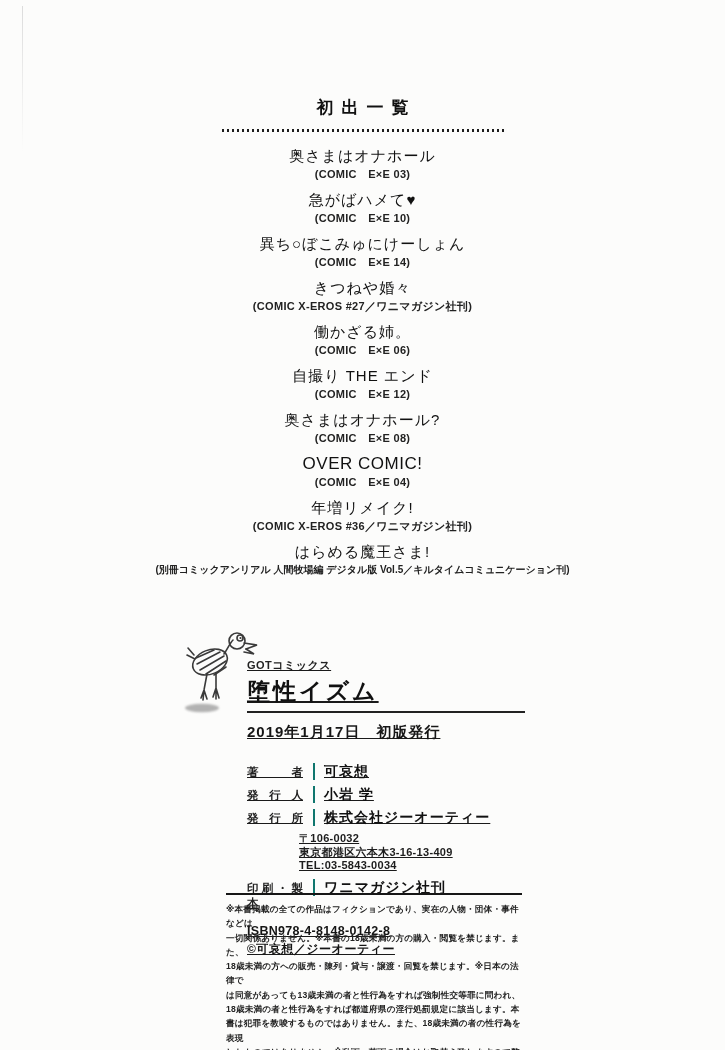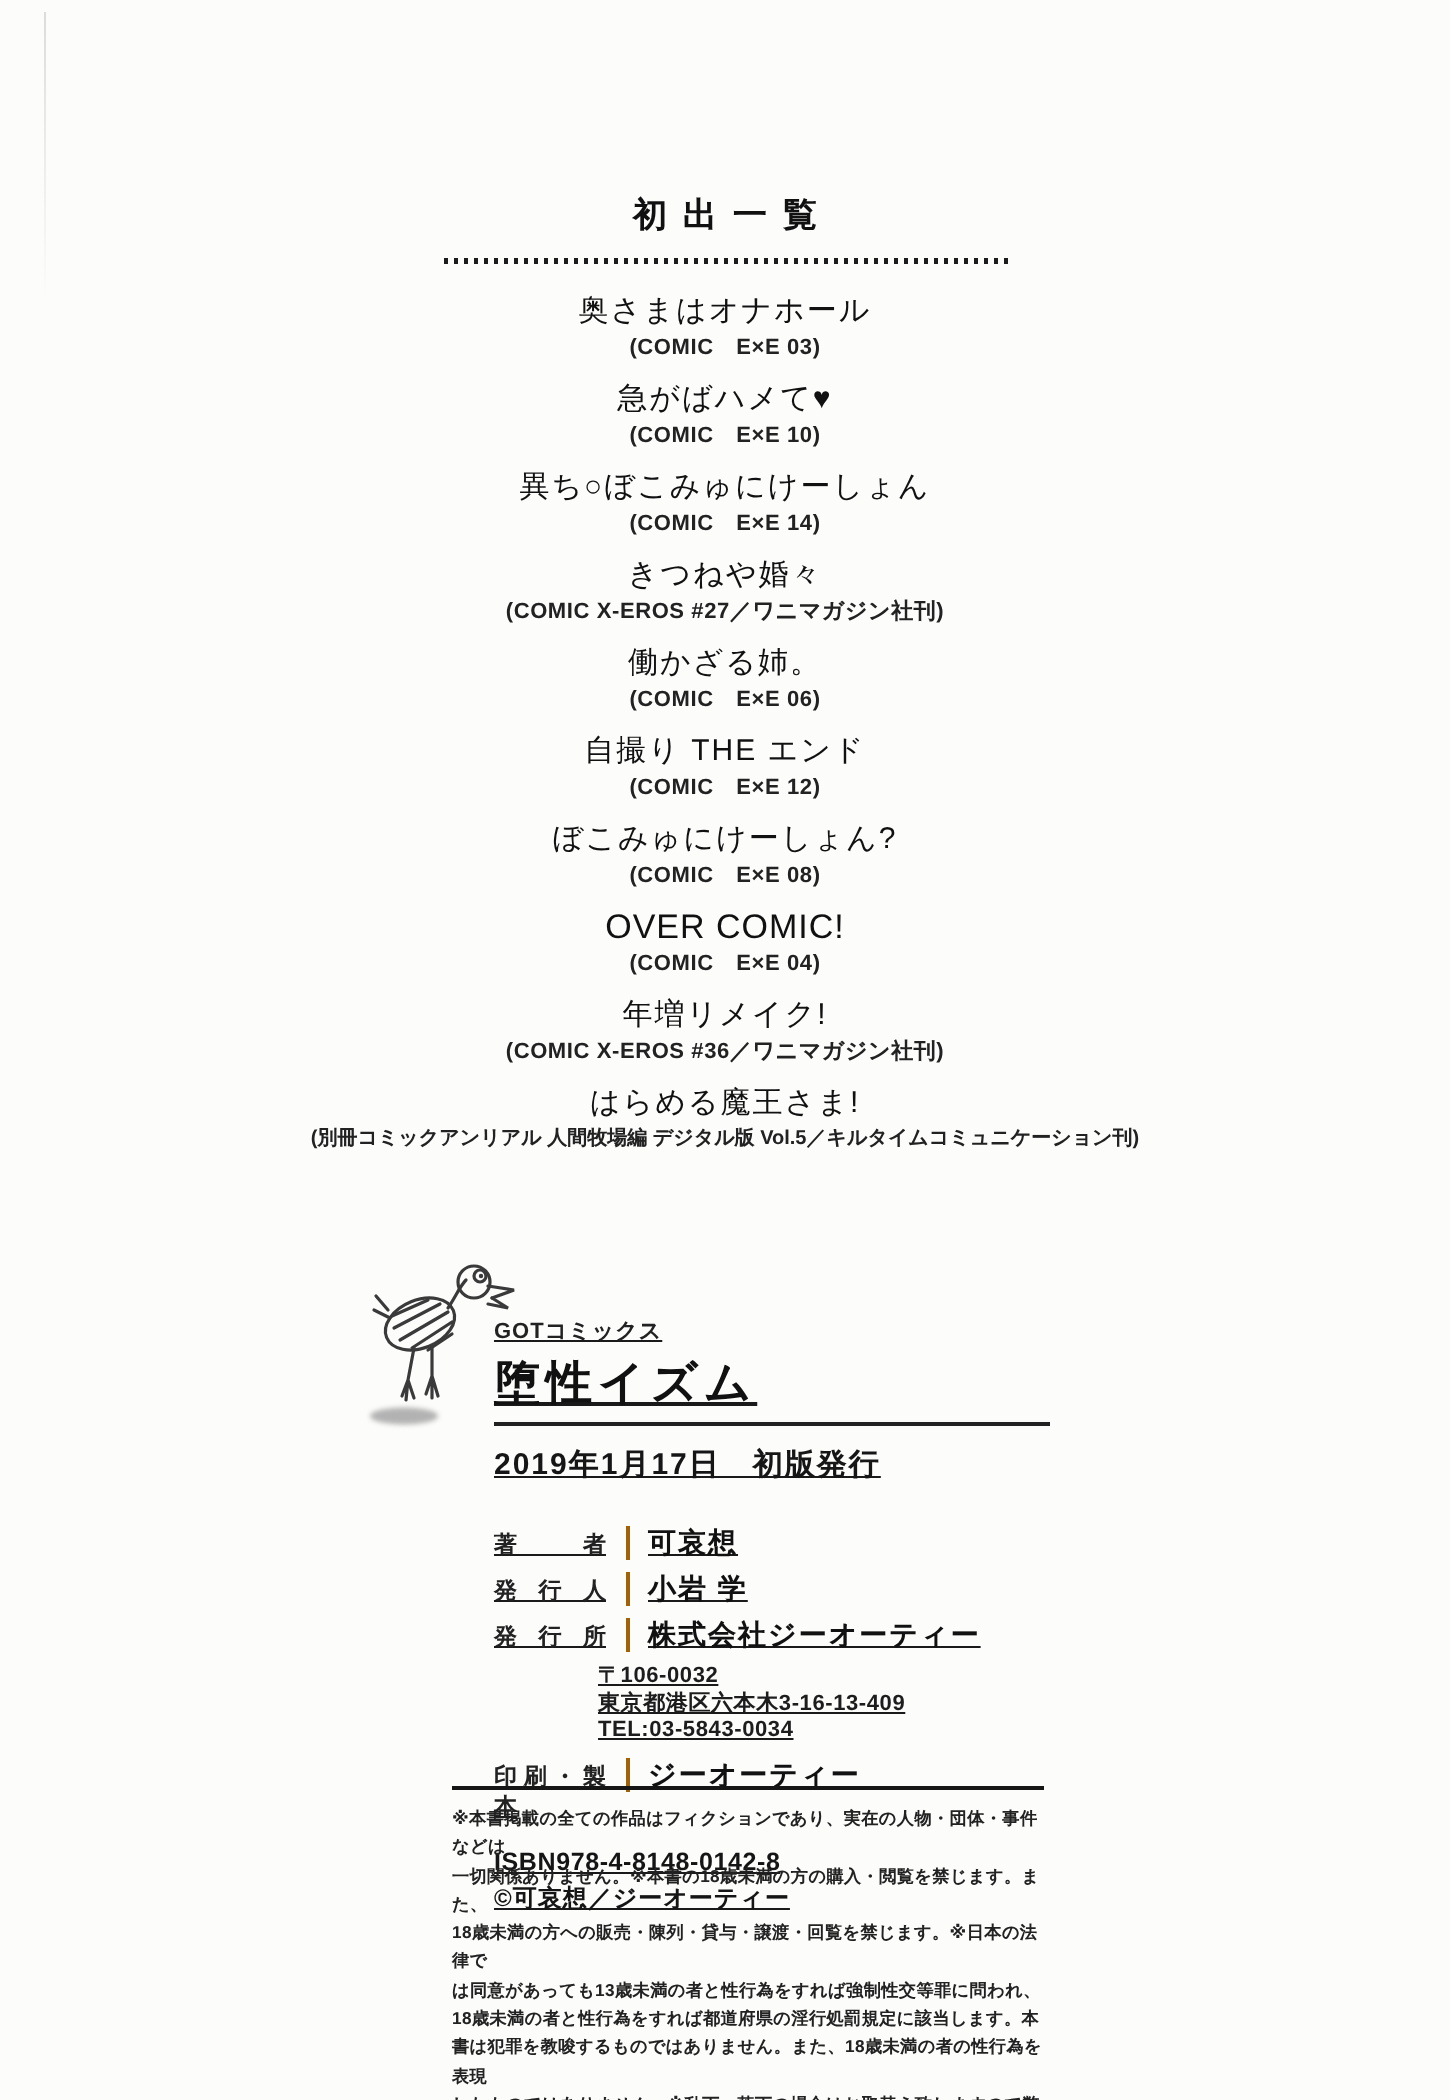--- a/index.html
+++ b/index.html
@@ -42,21 +42,21 @@
   .book-title { font-size:23px; font-weight:bold; letter-spacing:3px; margin-top:3px; color:#111; }
   .title-rule { width:278px; border-bottom:2.5px solid #222; margin-top:4px; }
   .edition { font-size:15px; font-weight:bold; letter-spacing:1px; margin-top:10px; color:#161616; }
   .credits { margin-top:21px; }
   .crow { display:flex; align-items:flex-start; margin-bottom:6px; }
   .crow .lbl {
     display:inline-block; width:56px; font-size:11.5px; font-weight:bold;
     text-align:justify; text-align-last:justify; padding-top:2px; color:#222;
   }
   .crow .val {
-    border-left:2px solid #a16207; margin-left:10px; padding-left:9px;
+    border-left:2px solid #0f766e; margin-left:10px; padding-left:9px;
     font-size:14px; font-weight:bold; letter-spacing:1px; line-height:17px; color:#111;
   }
   .addr { margin:0 0 6px 52px; }
   .addr div { font-size:11px; font-weight:bold; line-height:13.5px; letter-spacing:0.3px; color:#1d1d1d; }
   .isbn { font-size:12.5px; font-weight:bold; margin-top:13px; letter-spacing:0.3px; color:#151515; }
   .copyright { font-size:12px; font-weight:bold; margin-top:3px; letter-spacing:0.5px; color:#151515; }
 
   
   .disclaimer { position:absolute; left:226px; top:893px; width:296px; border-top:2px solid #161616; }
   .disclaimer p {
@@ -92,21 +92,21 @@
       </li>
       <li class="work">
         <div class="wt">働かざる姉。</div>
         <div class="ws">(COMIC　E×E 06)</div>
       </li>
       <li class="work">
         <div class="wt">自撮り THE エンド</div>
         <div class="ws">(COMIC　E×E 12)</div>
       </li>
       <li class="work">
-        <div class="wt">ぼこみゅにけーしょん?</div>
+        <div class="wt">奥さまはオナホール?</div>
         <div class="ws">(COMIC　E×E 08)</div>
       </li>
       <li class="work latin">
         <div class="wt">OVER COMIC!</div>
         <div class="ws">(COMIC　E×E 04)</div>
       </li>
       <li class="work">
         <div class="wt">年増リメイク!</div>
         <div class="ws">(COMIC X-EROS #36／ワニマガジン社刊)</div>
       </li>
@@ -153,21 +153,21 @@
         <span class="lbl">発 行 所</span>
         <span class="val">株式会社ジーオーティー</span>
       </div>
       <div class="addr">
         <div>〒106-0032</div>
         <div>東京都港区六本木3-16-13-409</div>
         <div>TEL:03-5843-0034</div>
       </div>
       <div class="crow">
         <span class="lbl">印刷・製本</span>
-        <span class="val">ジーオーティー</span>
+        <span class="val">ワニマガジン社刊</span>
       </div>
     </div>
 
     <div class="isbn">ISBN978-4-8148-0142-8</div>
     <div class="copyright">©可哀想／ジーオーティー</div>
   </section>
 
   <section class="disclaimer">
     <p>※本書掲載の全ての作品はフィクションであり、実在の人物・団体・事件などは
 一切関係ありません。※本書の18歳未満の方の購入・閲覧を禁じます。また、

